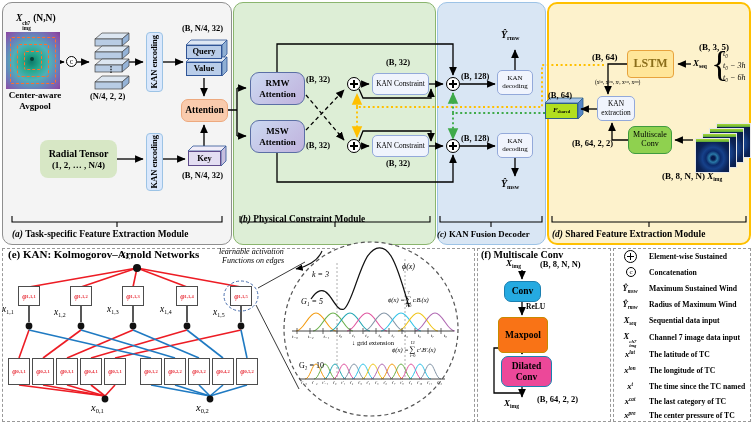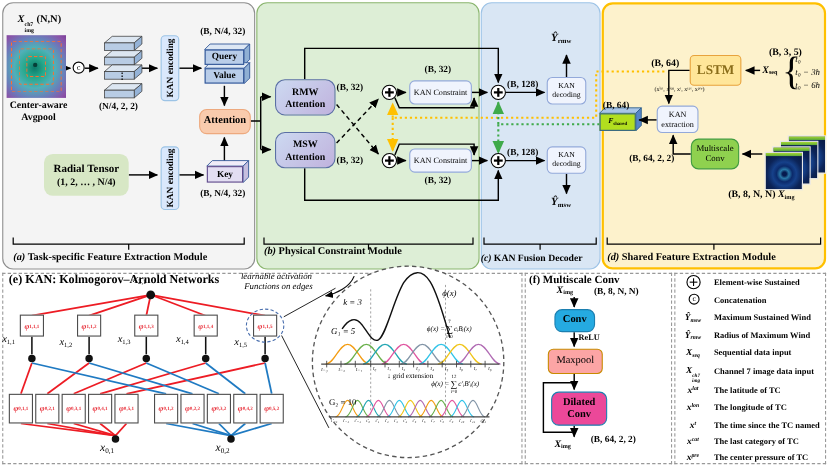--- a/index.html
+++ b/index.html
@@ -394,21 +394,21 @@
   <span>Conv</span>
 </div>
 <div class="lbl" style="left:572px;top:139px;font-size:8.5px">(B, 64, 2, 2)</div>
 <div class="sat" style="left:716px;top:123px"></div>
 <div class="sat" style="left:709px;top:128px"></div>
 <div class="sat" style="left:702px;top:133px"></div>
 <div class="sat" style="left:695px;top:138px"></div>
 <div class="lbl" style="left:662px;top:172px;font-size:9px"><span>(B, 8, N, N)</span> <span class="mi"><i>X</i><sub>img</sub></span></div>
 
 <div class="cap" style="left:12px;top:229px;width:210px"><i>(a)</i> <span>Task-specific Feature  Extraction Module</span></div>
-<div class="cap" style="left:240px;top:224px;width:190px"><i>(b)</i> <span>Physical Constraint Module</span></div>
+<div class="cap" style="left:240px;top:214px;width:190px"><i>(b)</i> <span>Physical Constraint Module</span></div>
 <div class="cap" style="left:437px;top:229px;width:109px;font-size:8.8px"><i>(c)</i> <span>KAN Fusion Decoder</span></div>
 <div class="cap" style="left:552px;top:229px;width:196px"><i>(d)</i> <span>Shared Feature Extraction Module</span></div>
 
 <div class="lbl" style="left:8px;top:249px;font-size:11px">(e) KAN: Kolmogorov–Arnold  Networks</div>
 <div class="abs" style="left:219px;top:247px;font-size:8px;font-style:italic">learnable activation</div>
 <div class="abs" style="left:222px;top:256px;font-size:8px;font-style:italic">Functions on edges</div>
 <div class="lbl mi" style="left:121px;top:249px;font-size:10px;font-weight:normal"><i>x</i><sub>2,1</sub></div>
 
 <div class="phibox pb1" style="left:18px;top:286px">
     <i>φ</i>
@@ -537,21 +537,21 @@
     <span>t′₁₂</span>
   </div>
 
 <div class="lbl" style="left:481px;top:250px;font-size:10px">(f) Multiscale Conv</div>
 <div class="lbl mi" style="left:506px;top:259px;font-size:9px"><i>X</i><sub>img</sub></div>
 <div class="lbl" style="left:540px;top:260px;font-size:8.5px">(B, 8, N, N)</div>
 <div class="boxtxt round" style="left:504px;top:281px;width:37px;height:21px;background:#25aae1;border:1px solid #1b7fb0;font-size:9.5px;font-weight:bold">
     <span>Conv</span>
   </div>
 <div class="lbl" style="left:526px;top:303px;font-size:7.5px">ReLU</div>
-<div class="boxtxt" style="left:498px;top:317px;width:50px;height:23px;background:#fca5a5;border:1px solid #c88a00;border-radius:5px;font-size:9.5px;font-weight:normal">
+<div class="boxtxt" style="left:498px;top:317px;width:50px;height:36px;background:#f97316;border:1px solid #c88a00;border-radius:5px;font-size:9.5px;font-weight:bold">
     <span>Maxpool</span>
   </div>
 <div class="boxtxt round" style="left:501px;top:356px;width:51px;height:31px;background:#ec4899;border:1px solid #1b7fb0;font-size:9.5px;font-weight:bold">
   <span>Dilated</span>
   <span>Conv</span>
 </div>
 <div class="lbl mi" style="left:504px;top:399px;font-size:9px"><i>X</i><sub>img</sub></div>
 <div class="lbl" style="left:537px;top:395px;font-size:8.5px">(B, 64, 2, 2)</div>
 
 <div class="oplus" style="left:624px;top:250px;width:13px;height:13px"></div>

